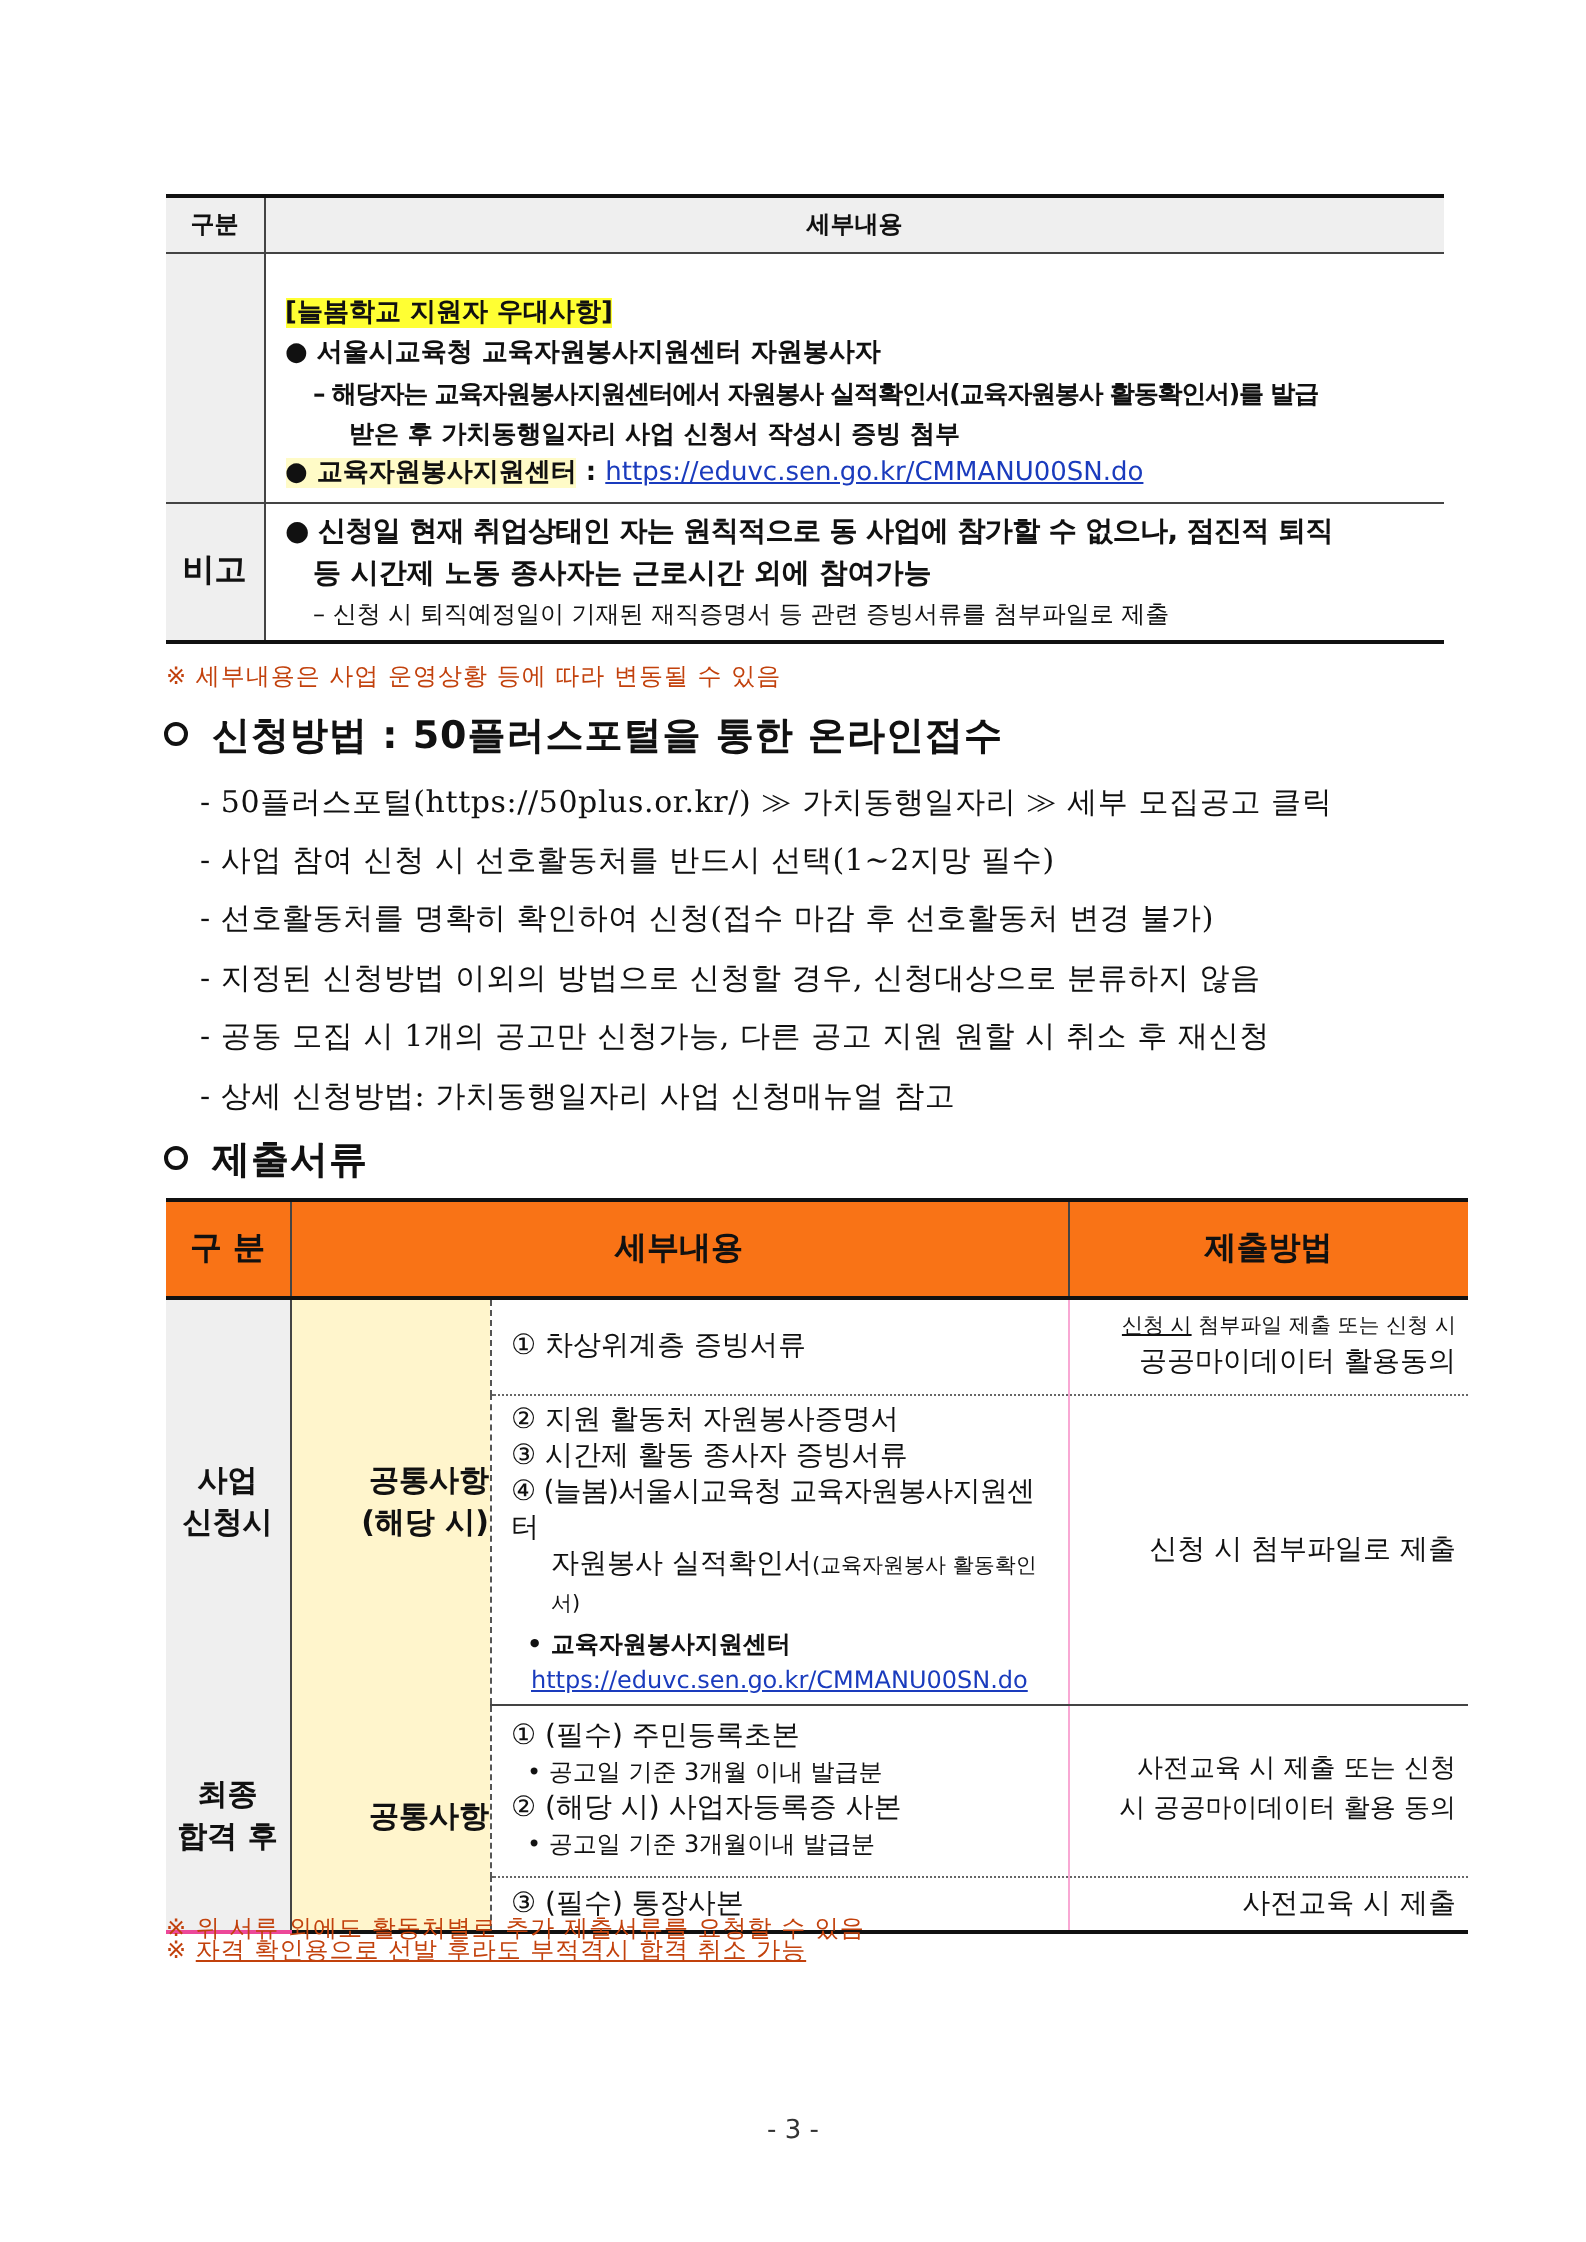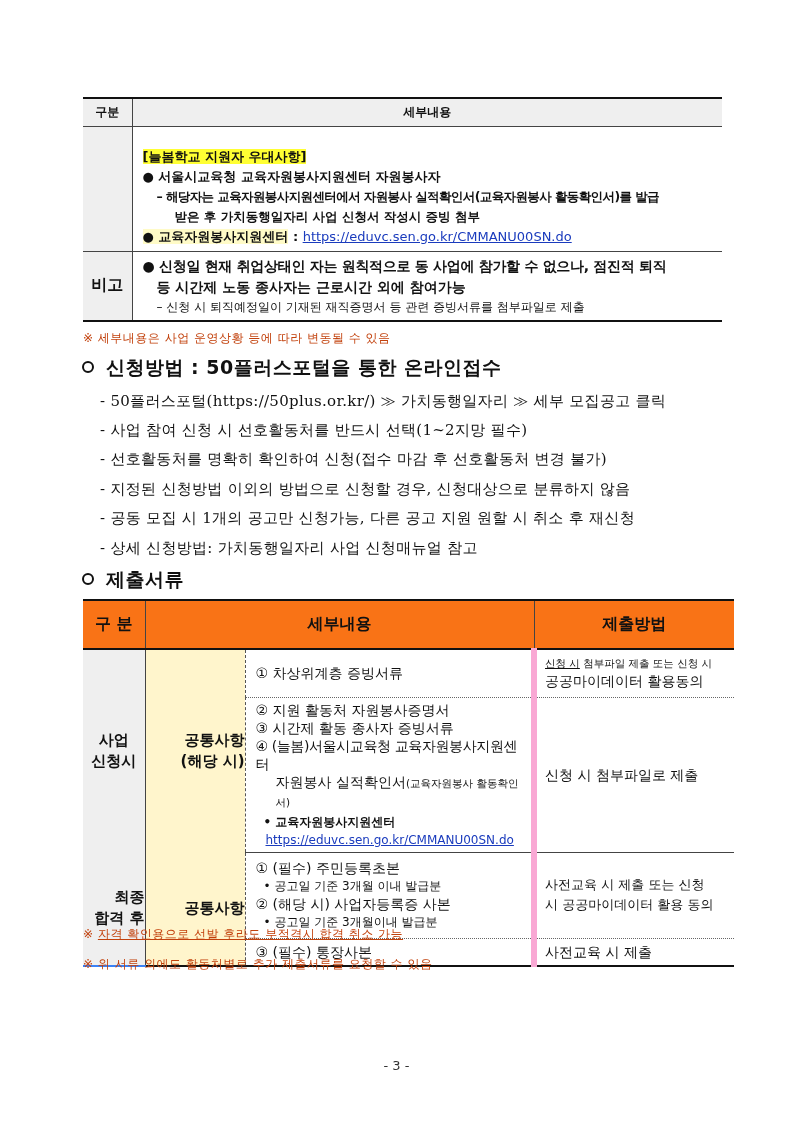--- a/index.html
+++ b/index.html
@@ -37,21 +37,21 @@
     #t2 th { background: #f97316; height: 49px; font-size: 16px; font-weight: bold; border-top: 2px solid #111; border-bottom: 2px solid #111; }
     #t2 .cA { width: 62px; }
     #t2 .cB { width: 100px; }
     #t2 .cD { width: 200px; }
     #t2 th.cA { border-right: 1px solid #444; }
     #t2 th.cD { border-left: 1px solid #444; }
     #t2 td { vertical-align: middle; }
     #t2 td.cA { background: #efefef; text-align: center; font-weight: bold; font-size: 15px; border-right: 1px solid #444; line-height: 21px; }
     #t2 td.cB { background: #fff5cc; text-align: right; font-weight: bold; font-size: 15px; border-right: 1px dashed #555; line-height: 21px; }
     #t2 td.cC { padding: 3px 8px 3px 10px; line-height: 18px; }
-    #t2 td.cD { border-left: 6px solid #f9a8d4; padding: 3px 6px 3px 8px; line-height: 20px; }
+    #t2 td.cD { border-left: 1px solid #f9a8d4; padding: 3px 6px 3px 8px; line-height: 20px; text-align: right; }
     #t2 .grp-end td { border-bottom: 1px solid #444; }
     #t2 .grp-last td { border-bottom: 2px solid #111; }
     #t2 .dotted td.cC, #t2 .dotted td.cD { border-bottom: 1px dotted #666; }
     .tiny { font-size: 10.5px; }
     .small { font-size: 12px; }
     .u { text-decoration: underline; }
 
     .page-num { position: absolute; left: 0; width: 793px; top: 1058px; text-align: center; font-size: 13px; color: #333; }
   </style>
 </head>
@@ -131,21 +131,21 @@
       <div>③ 시간제 활동 종사자 증빙서류</div>
       <div style="letter-spacing:-0.4px;">④ (늘봄)서울시교육청 교육자원봉사지원센터</div>
       <div style="padding-left:20px;"><span>자원봉사 실적확인서</span><span class="tiny">(교육자원봉사 활동확인서)</span></div>
       <div class="b small" style="padding-left:8px; margin-top:2px;">• 교육자원봉사지원센터</div>
       <div class="link small" style="padding-left:10px;">https://eduvc.sen.go.kr/CMMANU00SN.do</div>
     </td>
     <td class="cD">신청 시 첨부파일로 제출</td>
   </tr>
 
   <tr class="dotted" style="height:86px;">
-    <td class="cA" rowspan="2" style="border-bottom:2px solid #3b82f6;text-align:right;">
+    <td class="cA" rowspan="2" style="border-bottom:2px solid #ec4899;">
       <div>최종</div>
       <div>합격 후</div>
     </td>
     <td class="cB" rowspan="2" style="border-bottom:2px solid #111;">
       <div>공통사항</div>
     </td>
     <td class="cC">
       <div>① (필수) 주민등록초본</div>
       <div class="small" style="padding-left:8px;">• 공고일 기준 3개월 이내 발급분</div>
       <div>② (해당 시) 사업자등록증 사본</div>
@@ -156,18 +156,18 @@
       <div>시 공공마이데이터 활용 동의</div>
     </td>
   </tr>
   <tr class="grp-last" style="height:26px;">
     <td class="cC">③ (필수) 통장사본</td>
     <td class="cD">사전교육 시 제출</td>
   </tr>
 </tbody>
   </table>
 
-<div class="note" style="top:926px;">
+<div class="note" style="top:967px;">
   <span>※ </span><span class="u">자격 확인용으로 선발 후라도 부적격시 합격 취소 가능</span>
 </div>
 <div class="note" style="top:956px;">※ 위 서류 외에도 활동처별로 추가 제출서류를 요청할 수 있음</div>
 
 <div class="page-num">- 3 -</div>
 
 </body></html>

